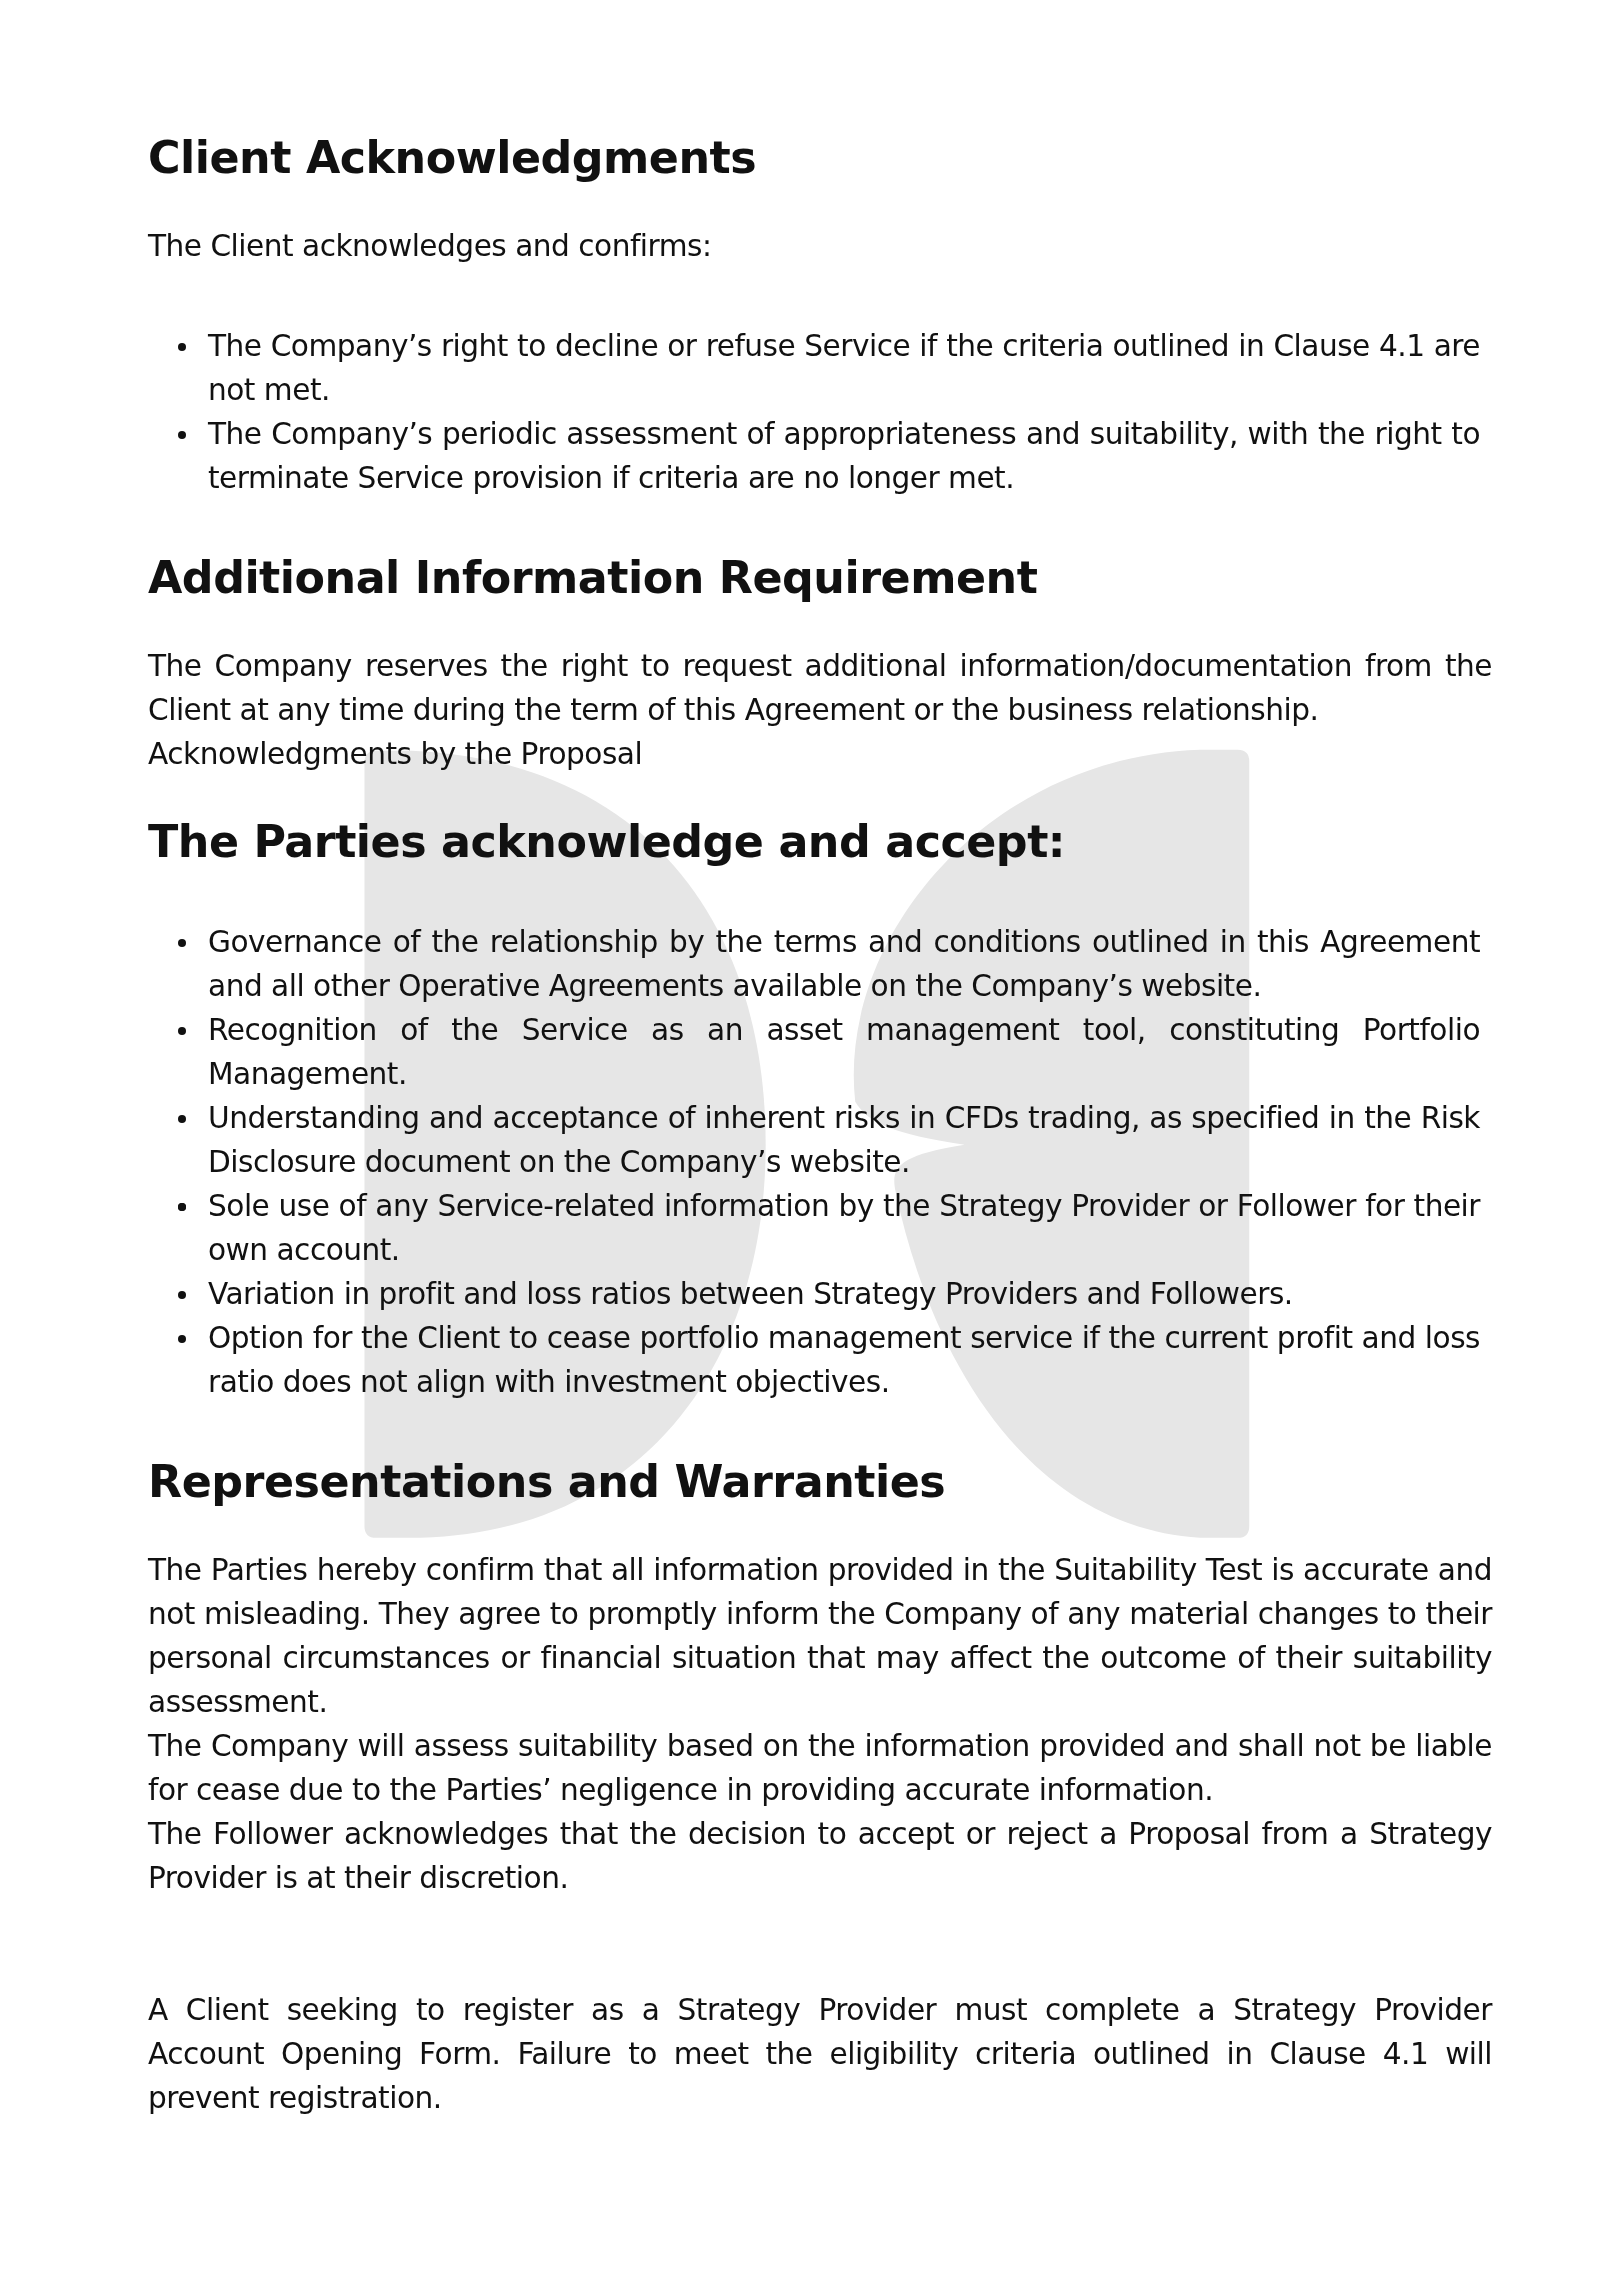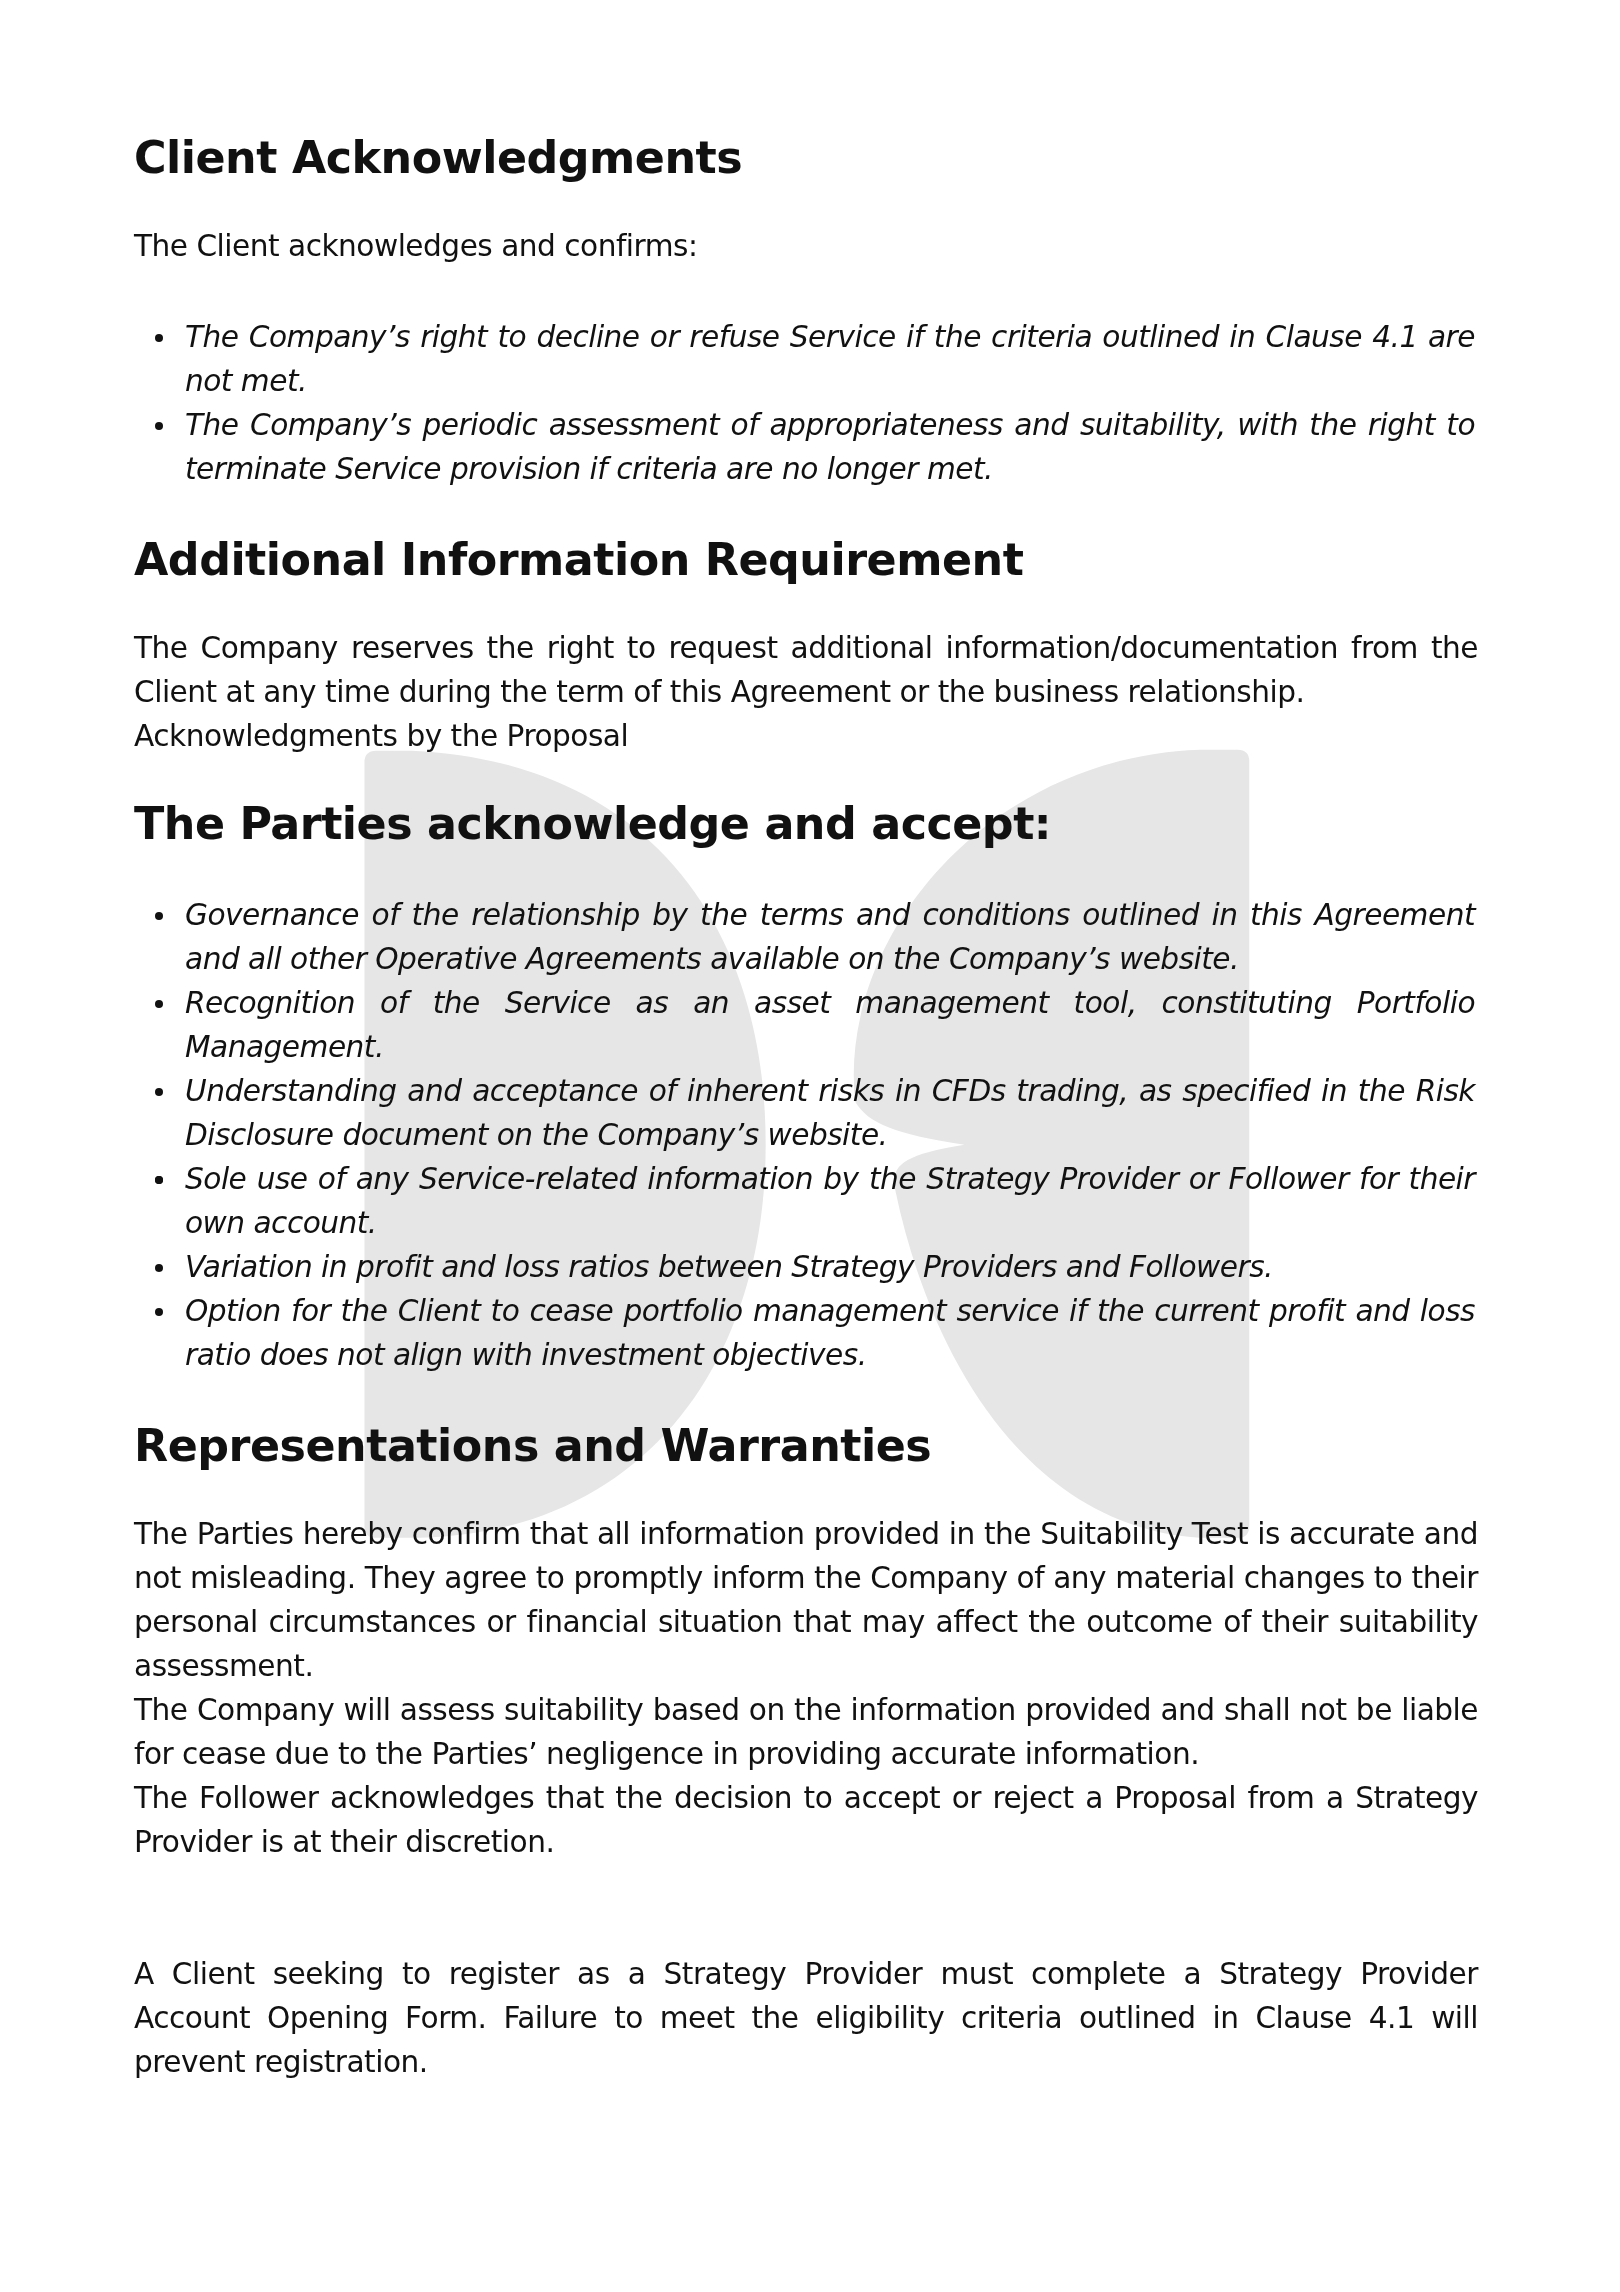--- a/index.html
+++ b/index.html
@@ -19,21 +19,21 @@
     position: absolute;
     left: 0;
     top: 0;
     width: 1620px;
     height: 2293px;
     z-index: 0;
     pointer-events: none;
   }
   .page {
     position: absolute;
-    left: 134px;
+    left: 148px;
     top: 136px;
     width: 1344px;
     z-index: 1;
     font-size: 29.6px;
     line-height: 44px;
     letter-spacing: -0.5px;
   }
   .heading {
     font-weight: bold;
     margin: 0;
@@ -42,23 +42,22 @@
   .para {
     margin: 0;
     text-align: justify;
     text-align-last: left;
   }
   .gap {
     height: 44px;
   }
   ul.bullets {
     list-style: none;
-    margin: 3px;
+    margin: 12px;
     padding: 0;
-    font-style: italic;
   }
   ul.bullets li {
     position: relative;
     padding-left: 48px;
     text-align: justify;
     text-align-last: left;
   }
   ul.bullets li .dot {
     position: absolute;
     left: 18px;

